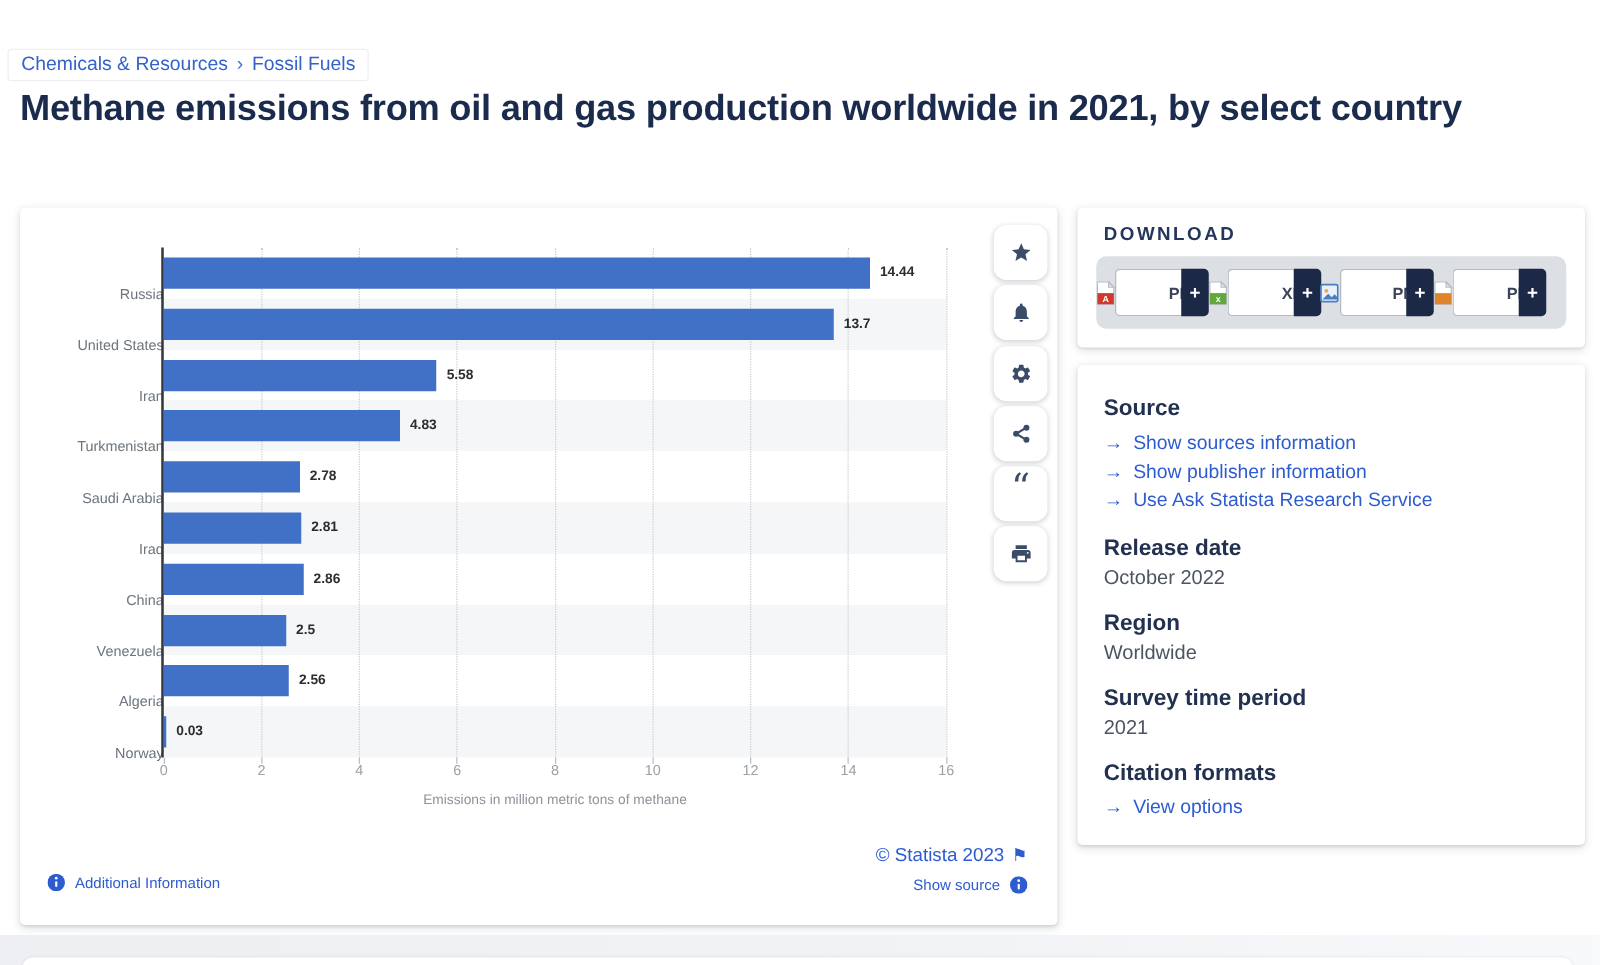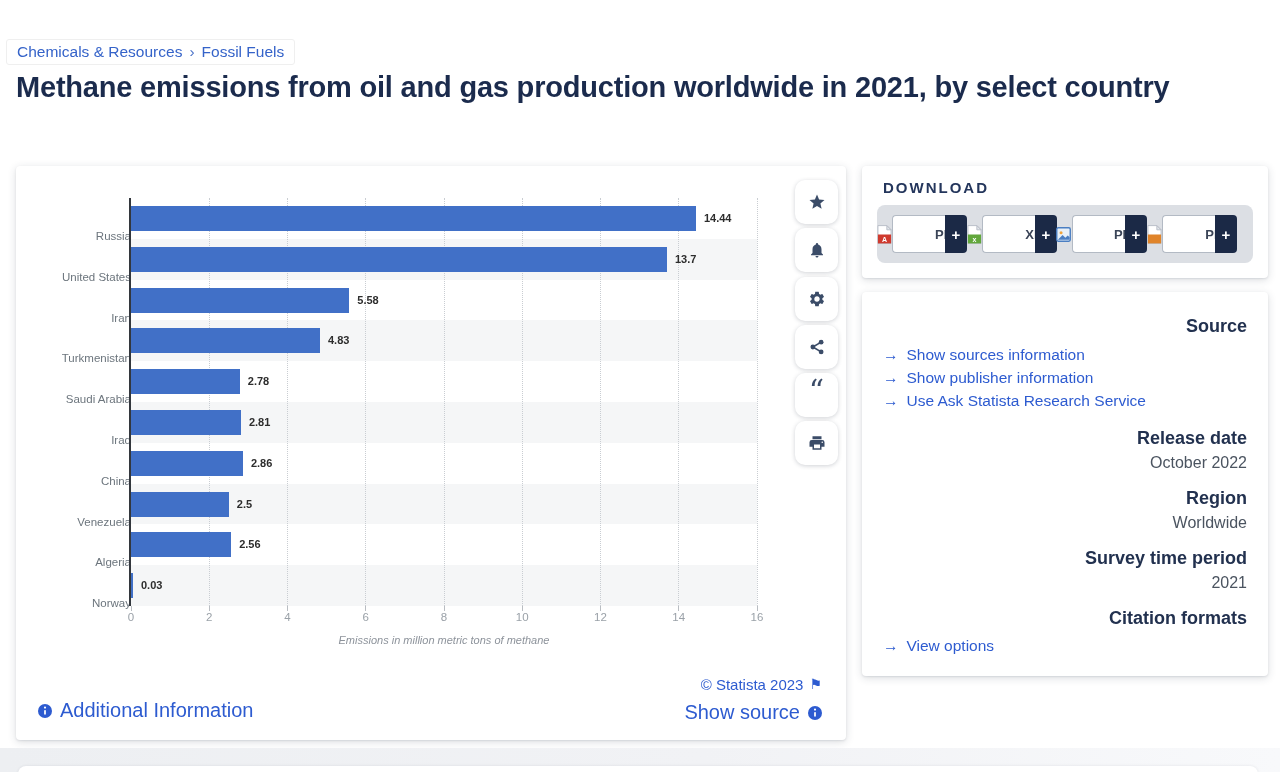--- a/index.html
+++ b/index.html
@@ -37,38 +37,38 @@
   .row-stripe{ position:absolute; left:0; width:626px; height:40.8px; background:#f5f6f7; z-index:0; }
   .gridline{ position:absolute; top:0; height:408px; width:0; border-left:1px dotted #c9cdd2; z-index:1; }
   .bar{ position:absolute; left:0; height:25px; background:#4170c7; z-index:2; }
   .bar-value-label{ position:absolute; z-index:2; font-size:11px; font-weight:700; color:#2d2d2d; white-space:nowrap; }
   .y-axis-line{ position:absolute; left:-2px; top:0; width:2px; height:408px; background:#33373d; z-index:3; }
   .tick-mark{ position:absolute; top:408px; height:5px; width:1px; background:#b9bdc2; }
   .tick-label{ position:absolute; top:413px; width:40px; text-align:center; font-size:11.5px; color:#9aa1a8; }
   .country-labels{ position:absolute; left:12px; top:50px; width:103px; height:408px; }
   .country-label{ position:absolute; right:0; font-size:11.5px; color:#6c757d; white-space:nowrap; }
   .axis-title{ position:absolute; left:115px; top:468px; width:626px; text-align:center;
-    font-size:11px; color:#8d939b;font-style:italic; }
+    font-size:11px; color:#8d939b; }
   
   .tool-btn{
     position:absolute; left:779px; width:43px; height:44px; background:#fff; border:none;
     border-radius:10px; box-shadow:0 1px 4px rgba(40,50,70,.22); cursor:pointer;
     display:flex; align-items:center; justify-content:center; color:#3b4c68;
   }
   .tool-btn svg{ width:18px; height:18px; fill:#3b4c68; }
   .quote-glyph{ font-family:"DejaVu Serif", serif; font-size:30px; line-height:10px; color:#3b4c68; height:18px; }
   
   .chart-copyright{
     position:absolute; right:24px; top:510px; font-size:15px; color:#2d5bd0;
     display:flex; align-items:flex-start; gap:6px; cursor:pointer; text-decoration:none;
   }
   .flag-glyph{ font-size:14px; color:#2d5bd0; }
   .chart-links{ position:absolute; left:0; right:0; top:533px; }
   .info-link{
-    position:absolute; display:flex; align-items:center; gap:8px; font-size:20px;
+    position:absolute; display:flex; align-items:center; gap:8px; font-size:12px;
     color:#2d5bd0; cursor:pointer; text-decoration:none; white-space:nowrap;
   }
   .info-link.left{ left:22px; top:0; }
   .info-link.right{ right:24px; top:2px; }
   .info-icon{ width:14px; height:14px; display:inline-block; }
   
   .dl-heading{
     position:absolute; left:21px; top:13px; font-size:15px; font-weight:700;
     color:#24365c; letter-spacing:2px;
   }
@@ -83,21 +83,21 @@
     background:#fff; border:1px solid #b3bac4; border-right:none;
     border-radius:4px 0 0 4px; width:53px; height:38px;
   }
   .dl-btn .dl-label{ font-size:13px; font-weight:700; color:#3a4457;padding-left:38px; }
   .dl-plus{
     width:22px; height:38px; background:#1b2946; color:#fff; border-radius:0 4px 4px 0;
     display:flex; align-items:center; justify-content:center; font-size:15px; font-weight:700;
   }
   .file-icon{ width:15px; height:19px; flex:none; }
   
-  .src-inner{ position:absolute; left:21px; top:24px; width:364px;text-align:right; }
+  .src-inner{ position:absolute; left:21px; top:24px; width:364px; }
   .src-h{ font-size:18px; font-weight:700; color:#22314f; }
   .src-links{ margin-top:6px; }
   .src-link{
     display:flex; align-items:center; gap:8px; font-size:15.5px; color:#2d5bd0;
     line-height:23px; cursor:pointer; text-decoration:none;
   }
   .arrow{ font-weight:700; color:#2d5bd0; }
   .src-section-h{ font-size:18px; font-weight:700; color:#22314f; margin-top:16px; }
   .src-value{ font-size:16px; color:#4b5460; margin-top:5px; }
   .src-link.single{ margin-top:5px; }

